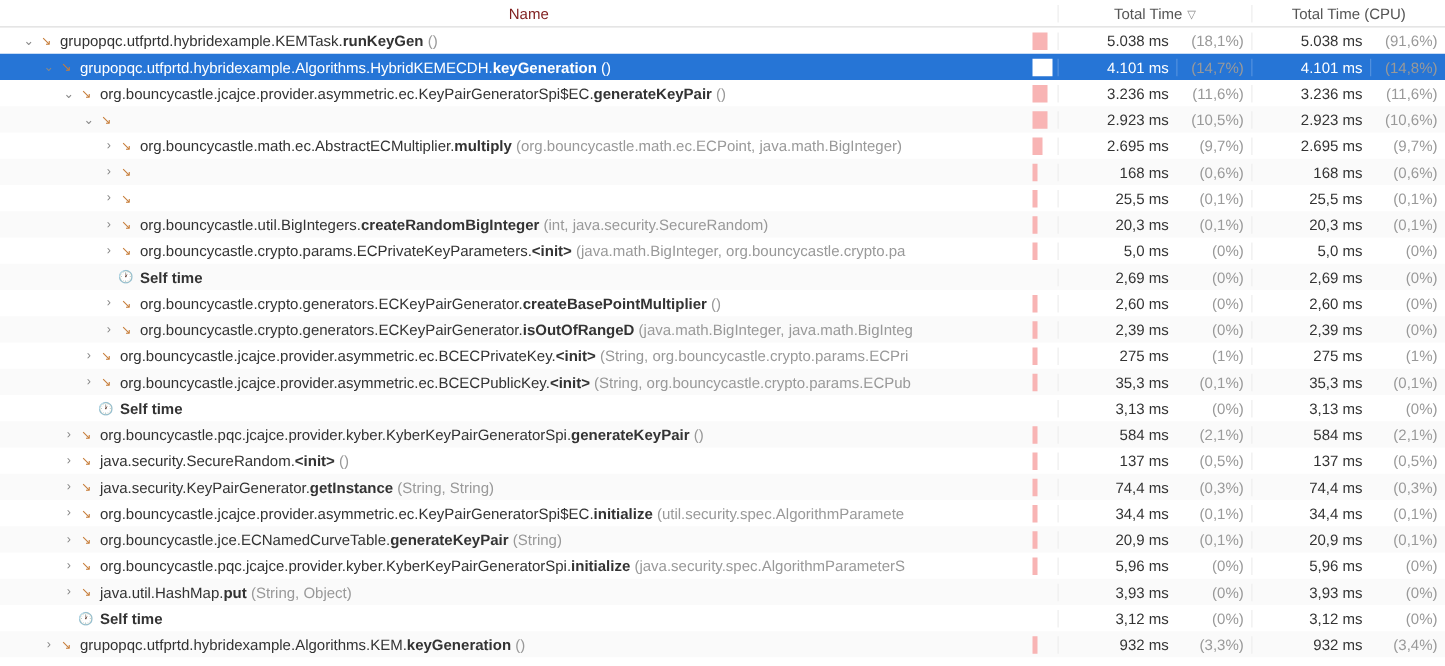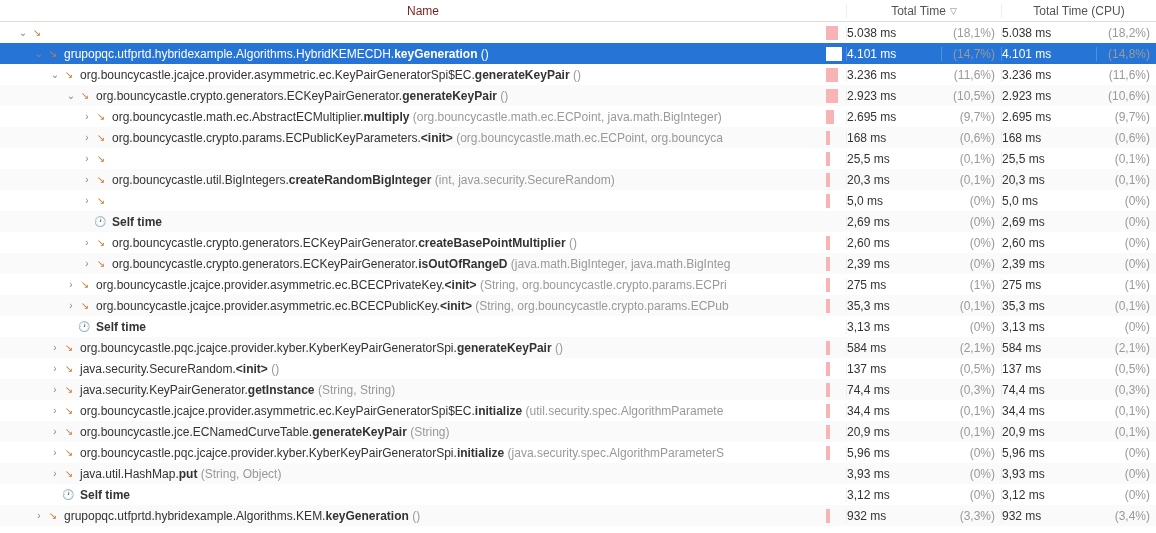--- a/index.html
+++ b/index.html
@@ -8,21 +8,21 @@
 .header .col-name { flex: 1; text-align: center; color: #7f1d1d; }
 .header .col-time { width: 155px; text-align: center; color: #555; border-left: 1px solid #eee; display: flex; align-items: center; justify-content: center; gap: 4px; }
 .header .sort-icon { font-size: 9px; color: #888; }
 .row { display: flex; height: 21px; align-items: center; white-space: nowrap; overflow: hidden; }
 .row:nth-child(even) { background: #fafafa; }
 .row.selected { background: #2675d6; color: #fff; }
 .row.selected .params, .row.selected .pct { color: #fff; }
 .name-cell { flex: 1; display: flex; align-items: center; overflow: hidden; }
 .bar-cell { width: 20px; display: flex; align-items: center; }
 .bar { height: 14px; background: #f8b4b4; }
-.time-cell { width: 95px; padding-right: 6px; border-left: 1px solid #eee; }
+.time-cell { width: 95px; text-align: right; padding-right: 6px; border-left: 1px solid #eee; }
 .pct-cell { width: 60px; text-align: right; padding-right: 6px; color: #999; }
 .arrow { width: 14px; text-align: center; color: #888; font-size: 10px; cursor: pointer; }
 .icon { width: 14px; height: 14px; margin-right: 4px; display: inline-flex; align-items: center; justify-content: center; font-size: 10px; }
 .icon.method { color: #c77e3a; }
 .icon.clock { color: #5a9bd5; }
 .params { color: #999; }
 .strong { font-weight: 600; }
 .row.selected .time-cell, .row.selected .pct-cell { border-left: 1px solid rgba(255,255,255,0.2); }
 </style>
 </head>
@@ -36,28 +36,29 @@
   </div>
   <div class="col-time">Total Time (CPU)</div>
 </div>
 
 <div id="rows">
     <div class="row">
       <div class="name-cell">
         <span style="width: 16px; display: inline-block;"></span>
         <span class="arrow">⌄</span>
         <span class="icon method">↘</span>
+        <span><span>grupopqc.utfprtd.hybridexample.KEMTask.</span><span class="strong">runKeyGen</span><span class="params"> ()</span></span>
       </div>
       <div class="bar-cell">
         <div class="bar" style="width: 12px;"></div>
       </div>
       <div class="time-cell">5.038 ms</div>
       <div class="pct-cell">(18,1%)</div>
       <div class="time-cell">5.038 ms</div>
-      <div class="pct-cell">(18,2%)</div>
+      <div class="pct-cell">(91,6%)</div>
     </div>
     <div class="row selected">
       <div class="name-cell">
         <span style="width: 32px; display: inline-block;"></span>
         <span class="arrow">⌄</span>
         <span class="icon method">↘</span>
         <span><span>grupopqc.utfprtd.hybridexample.Algorithms.HybridKEMECDH.</span><span class="strong">keyGeneration</span><span class="params"> ()</span></span>
       </div>
       <div class="bar-cell">
         <div class="bar" style="width: 16px; background: rgb(255, 255, 255);"></div>
@@ -80,21 +81,20 @@
       <div class="time-cell">3.236 ms</div>
       <div class="pct-cell">(11,6%)</div>
       <div class="time-cell">3.236 ms</div>
       <div class="pct-cell">(11,6%)</div>
     </div>
     <div class="row">
       <div class="name-cell">
         <span style="width: 64px; display: inline-block;"></span>
         <span class="arrow">⌄</span>
         <span class="icon method">↘</span>
-        <span><span>org.bouncycastle.crypto.generators.ECKeyPairGenerator.</span><span class="strong">generateKeyPair</span><span class="params"> ()</span></span>
       </div>
       <div class="bar-cell">
         <div class="bar" style="width: 12px;"></div>
       </div>
       <div class="time-cell">2.923 ms</div>
       <div class="pct-cell">(10,5%)</div>
       <div class="time-cell">2.923 ms</div>
       <div class="pct-cell">(10,6%)</div>
     </div>
     <div class="row">
@@ -110,21 +110,20 @@
       <div class="time-cell">2.695 ms</div>
       <div class="pct-cell">(9,7%)</div>
       <div class="time-cell">2.695 ms</div>
       <div class="pct-cell">(9,7%)</div>
     </div>
     <div class="row">
       <div class="name-cell">
         <span style="width: 80px; display: inline-block;"></span>
         <span class="arrow">›</span>
         <span class="icon method">↘</span>
-        <span><span>org.bouncycastle.crypto.params.ECPublicKeyParameters.</span><span class="strong">&lt;init&gt;</span><span class="params"> (org.bouncycastle.math.ec.ECPoint, org.bouncyca</span></span>
       </div>
       <div class="bar-cell">
         <div class="bar" style="width: 4px;"></div>
       </div>
       <div class="time-cell">168 ms</div>
       <div class="pct-cell">(0,6%)</div>
       <div class="time-cell">168 ms</div>
       <div class="pct-cell">(0,6%)</div>
     </div>
     <div class="row">
@@ -154,20 +153,21 @@
       <div class="time-cell">20,3 ms</div>
       <div class="pct-cell">(0,1%)</div>
       <div class="time-cell">20,3 ms</div>
       <div class="pct-cell">(0,1%)</div>
     </div>
     <div class="row">
       <div class="name-cell">
         <span style="width: 80px; display: inline-block;"></span>
         <span class="arrow">›</span>
         <span class="icon method">↘</span>
+        <span><span>org.bouncycastle.crypto.params.ECPrivateKeyParameters.</span><span class="strong">&lt;init&gt;</span><span class="params"> (java.math.BigInteger, org.bouncycastle.crypto.pa</span></span>
       </div>
       <div class="bar-cell">
         <div class="bar" style="width: 4px;"></div>
       </div>
       <div class="time-cell">5,0 ms</div>
       <div class="pct-cell">(0%)</div>
       <div class="time-cell">5,0 ms</div>
       <div class="pct-cell">(0%)</div>
     </div>
     <div class="row">

